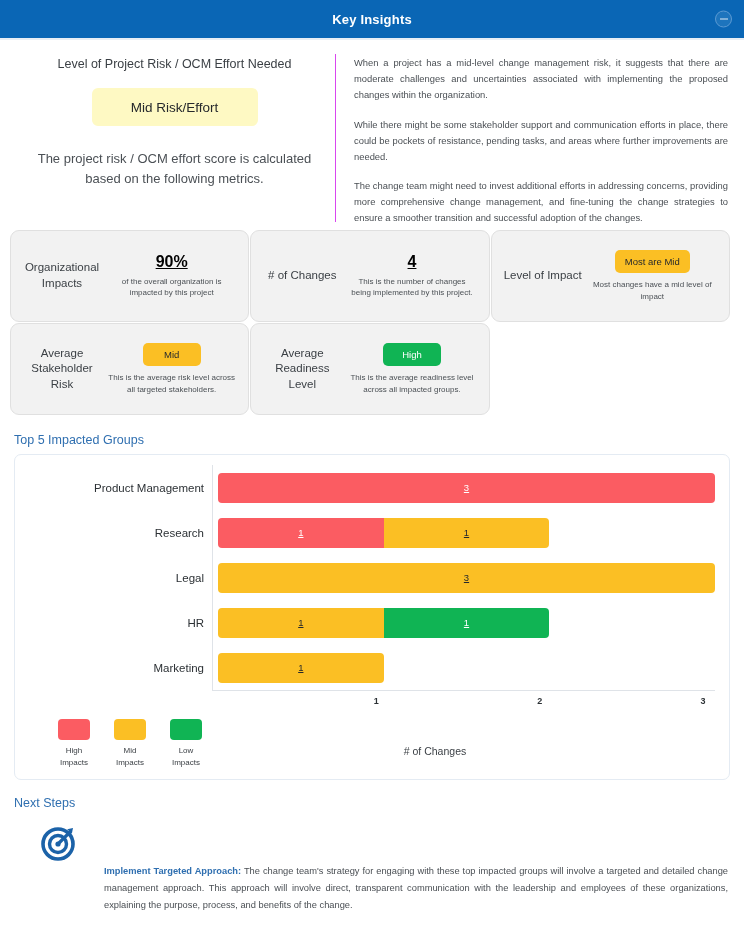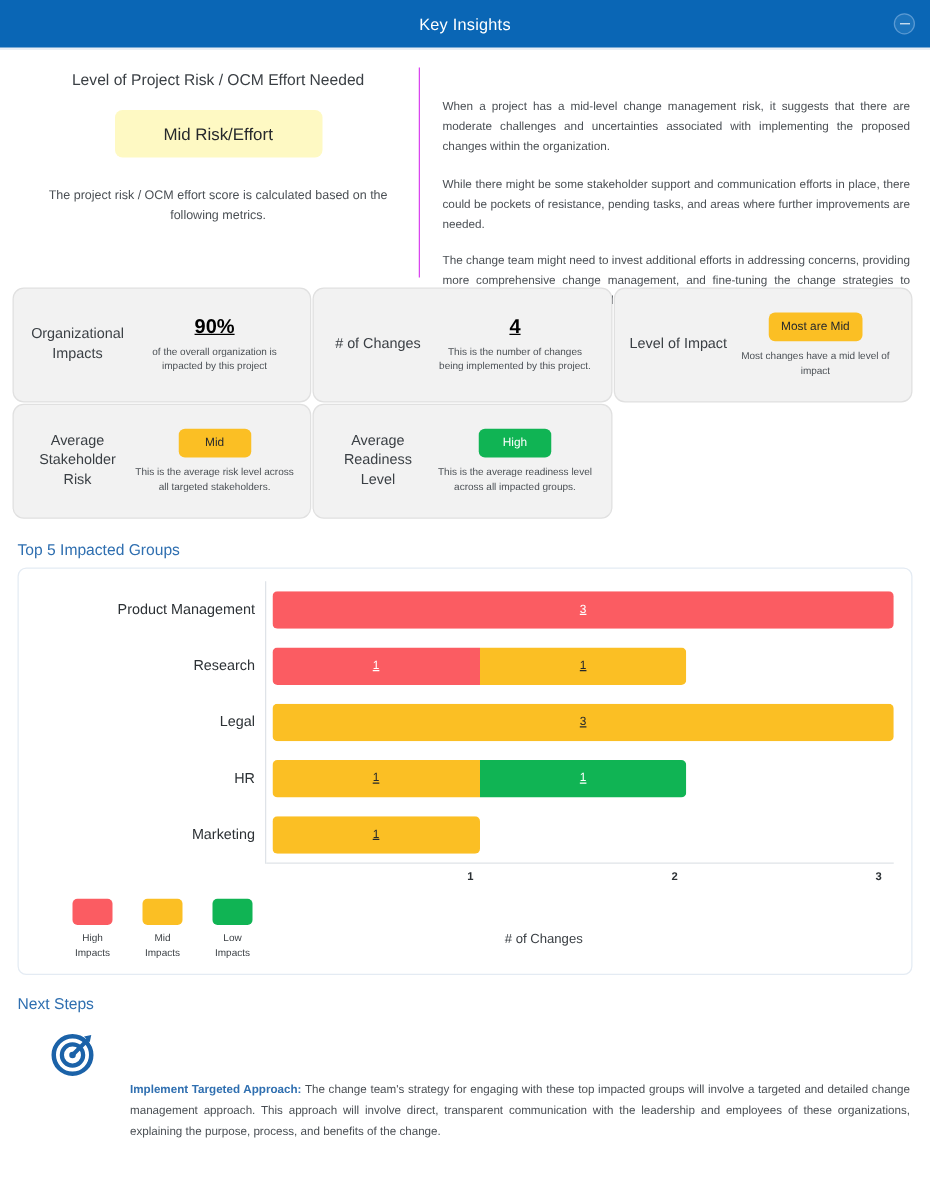--- a/index.html
+++ b/index.html
@@ -18,21 +18,21 @@
     height: 40px;
     background: #0a66b5;
     display: flex;
     align-items: center;
     justify-content: center;
     border-bottom: 2px solid #e8eef5;
   }
   .header-title {
     color: #ffffff;
     font-size: 13px;
-    font-weight: normal;
+    font-weight: bold;
     letter-spacing: .2px;
   }
   .collapse-btn {
     position: absolute;
     right: 12px; top: 50%;
     transform: translateY(-50%);
     width: 17px; height: 17px;
     border-radius: 50%;
     background: #1d74bd;
     border: 1px solid #5b9ad3;
@@ -69,30 +69,29 @@
     width: 166px;
     height: 38px;
     background: #fef9c3;
     border-radius: 6px;
     display: flex; align-items: center; justify-content: center;
     font-size: 13.5px;
     color: #26292c;
   }
   .risk-note {
     margin-top: 23px;
-    font-size: 10px;
+    font-size: 13px;
     line-height: 1.55;
     color: #4b5055;
     text-align: center;
     width: 292px;
   }
   .desc-panel {
     flex: 1;
     padding: 1px 2px 0 18px;
-    margin-top: 22px;
   }
   .desc-panel p {
     margin: 0 0 13px 0;
     font-size: 9.4px;
     line-height: 1.72;
     color: #4a4f54;
     text-align: justify;
   }
   .desc-panel p:last-child { margin-bottom: 0; }
 

